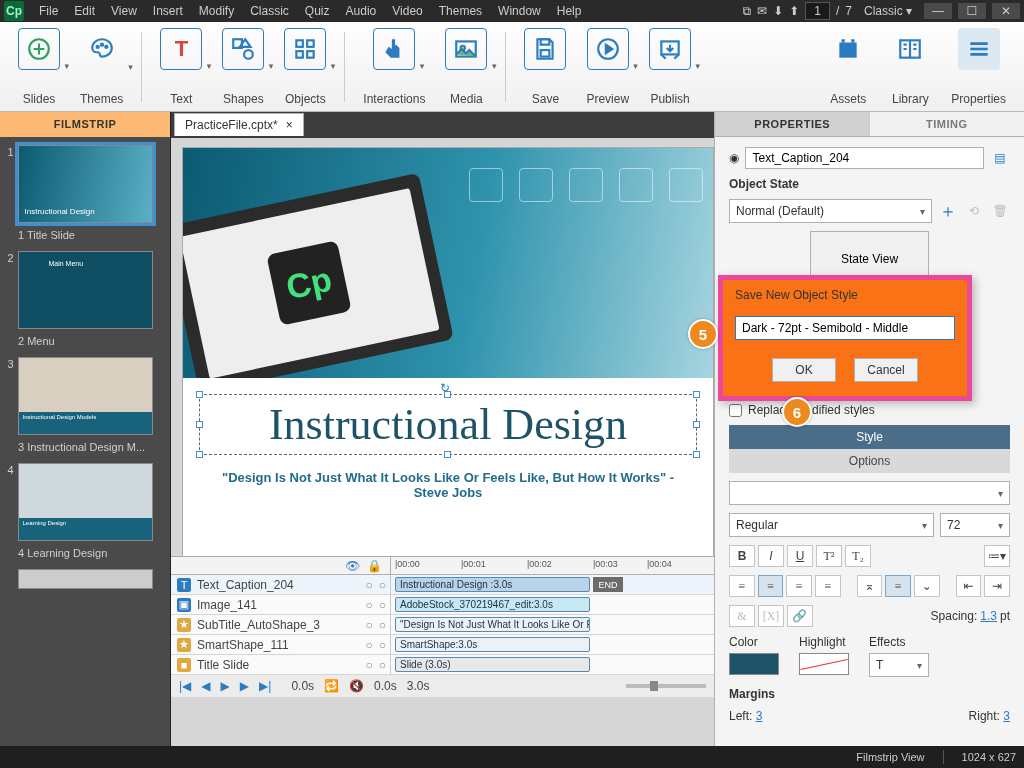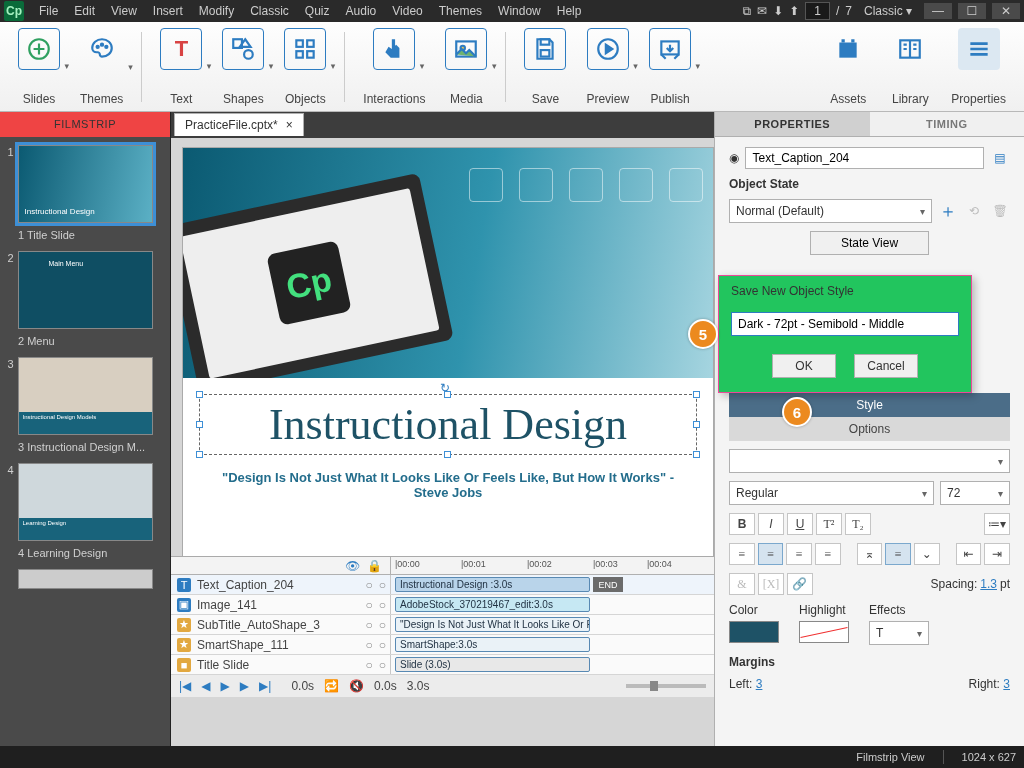--- a/index.html
+++ b/index.html
@@ -16,21 +16,21 @@
 .ribbon .hgrp{display:flex;}
 .ribbon .sep { width:1px; background:#ccc; height:70px; margin:4px 4px;}
 .ribbon .ibtn { width:42px;height:42px;border:1.5px solid #2d7cc1;border-radius:4px;display:flex;align-items:center;justify-content:center;font-size:22px;color:#2d7cc1; position:relative;}
 .ribbon .ibtn.ni{border:none;}
 .ribbon .isvg{width:26px;height:26px;}
 .ribbon .drop::after{content:"▾";font-size:9px;color:#666;position:absolute;right:-10px;bottom:-2px;}
 .ribbon .lbl { font-size:12px; color:#444;}
 .tababs{position:absolute;top:112px;left:174px;height:25px;display:flex;align-items:center;z-index:2;}
 .tababs .tab{background:#fff;border:1px solid #b0b0b0;border-bottom:none;padding:4px 10px;font-size:12px;display:flex;align-items:center;gap:8px;}
 .filmstrip{position:absolute;left:0;top:112px;width:171px;bottom:22px;background:#4a4a4a;border-right:1px solid #222;overflow:hidden;}
-.fshdr{height:25px;background:#ef4444;color:#333;text-align:center;font-size:11px;font-weight:normal;line-height:25px;letter-spacing:0.5px;}
+.fshdr{height:25px;background:#fdba74;color:#333;text-align:center;font-size:11px;font-weight:bold;line-height:25px;letter-spacing:0.5px;}
 .fslist{padding:8px 8px;}
 .fsitem{margin-bottom:10px;}
 .fsthumb{width:135px;height:78px;background:#8ab5c5;border:1px solid #888;margin:0 auto;position:relative;}
 .fsthumb.sel{outline:3px solid #3d8fd6;}
 .fsnum{position:absolute;left:-11px;top:0;color:#d0d0d0;font-size:11px;}
 .fslabel{color:#d0d0d0;font-size:11px;margin-top:6px;padding-left:10px;}
 .canvas{position:absolute;left:171px;top:138px;right:310px;bottom:22px;background:#d6d6d6;}
 .stagewrap{padding:10px 12px 0 12px;overflow:hidden;}
 .stage{width:530px;height:410px;background:#fff;box-shadow:0 0 0 1px #aaa;margin:0 0 0 0;position:relative;overflow:hidden;}
 .heroimg{height:230px;background:linear-gradient(100deg,#0b5a72 0%,#2f93ad 55%,#a6d5e0 100%);display:flex;align-items:center;justify-content:flex-start;padding-left:16px;position:relative;overflow:hidden;}
@@ -65,33 +65,33 @@
 .tlfoot{height:22px;display:flex;align-items:center;gap:10px;padding:0 8px;color:#2d7cc1;background:#ececec;font-size:12px;}
 .rpanel{position:absolute;right:0;top:112px;width:310px;bottom:22px;background:#f4f4f4;border-left:1px solid #b0b0b0;}
 .rtabs{height:25px;display:flex;}
 .rtabs div{flex:1;text-align:center;font-size:11px;font-weight:bold;line-height:25px;letter-spacing:0.5px;border-bottom:1px solid #b0b0b0;}
 .rtabs .act{background:#d0d0d0;}
 .rtabs .ina{background:#f0f0f0;color:#777;}
 .rpanel .body{padding:10px 14px;font-size:12px;color:#333;}
 .rpanel .row{display:flex;align-items:center;margin-bottom:8px;gap:6px;}
 .rpanel input[type=text]{border:1px solid #b0b0b0;padding:3px 6px;font-size:12px;flex:1;background:#fff;}
 .rpanel .sectlabel{font-weight:bold;margin:4px 0 8px 0;}
-.rpanel .btn{border:1px solid #b0b0b0;background:#f0f0f0;padding:4px 30px;font-size:12px;}
+.rpanel .btn{border:1px solid #b0b0b0;background:#f0f0f0;padding:20px 30px;font-size:12px;}
 .rpanel .icnbtn{width:20px;height:20px;display:inline-flex;align-items:center;justify-content:center;color:#2d7cc1;cursor:pointer;}
 .rpanel .stabs{display:flex;margin:2px 0 8px 0;flex-direction:column;}
 .rpanel .stabs div{flex:1;text-align:center;padding:5px 0;font-size:12px;}
 .rpanel .stabs .a{background:#4b6d88;color:#fff;}
 .rpanel .stabs .b{background:#d9d9d9;color:#444;}
 .rpanel .sel{border:1px solid #b0b0b0;background:#fff;height:24px;display:flex;align-items:center;padding:0 6px;font-size:12px;position:relative;}
 .rpanel .sel::after{content:"▾";position:absolute;right:6px;color:#666;font-size:10px;}
 .tbbtn{width:26px;height:22px;border:1px solid #c5c5c5;background:#fff;display:inline-flex;align-items:center;justify-content:center;font-size:12px;font-family:Georgia,serif;color:#444;}
 .tbbtn.act{background:#d5e3ef;border-color:#7ba8cd;}
 .swatch{width:50px;height:22px;border:1px solid #888;}
 .statusbar{position:absolute;left:0;right:0;bottom:0;height:22px;background:#1f1f1f;color:#ccc;display:flex;align-items:center;justify-content:flex-end;padding:0 8px;gap:18px;font-size:11px;}
-.dialog{position:absolute;left:718px;top:275px;width:254px;background:#22c55e;border:1px solid #ec4899;box-shadow:3px 3px 8px rgba(0,0,0,0.25);z-index:50;}
+.dialog{position:absolute;left:718px;top:275px;width:254px;background:#f97316;border:5px solid #ec4899;box-shadow:3px 3px 8px rgba(0,0,0,0.25);z-index:50;}
 .dialog .dtitle{padding:8px 12px;font-size:12px;color:#333;}
 .dialog .dbody{padding:6px 12px 14px;}
 .dialog input[type=text]{width:100%;border:1px solid #2d7cc1;padding:4px 6px;font-size:12px;}
 .dialog .dbtns{display:flex;gap:18px;justify-content:center;margin-top:18px;}
 .dialog .dbtn{border:1px solid #b0b0b0;background:#f0f0f0;padding:4px 0;width:64px;text-align:center;font-size:12px;}
 .badge{position:absolute;width:30px;height:30px;border-radius:50%;background:#ec8a1f;border:2px solid #fff;color:#fff;font-weight:bold;display:flex;align-items:center;justify-content:center;font-size:15px;z-index:60;box-shadow:0 0 3px rgba(0,0,0,0.3);}
 .badge5{left:688px;top:319px;} .badge6{left:782px;top:397px;}
 .eye{display:inline-block;width:14px;}
 </style>
 </head>

